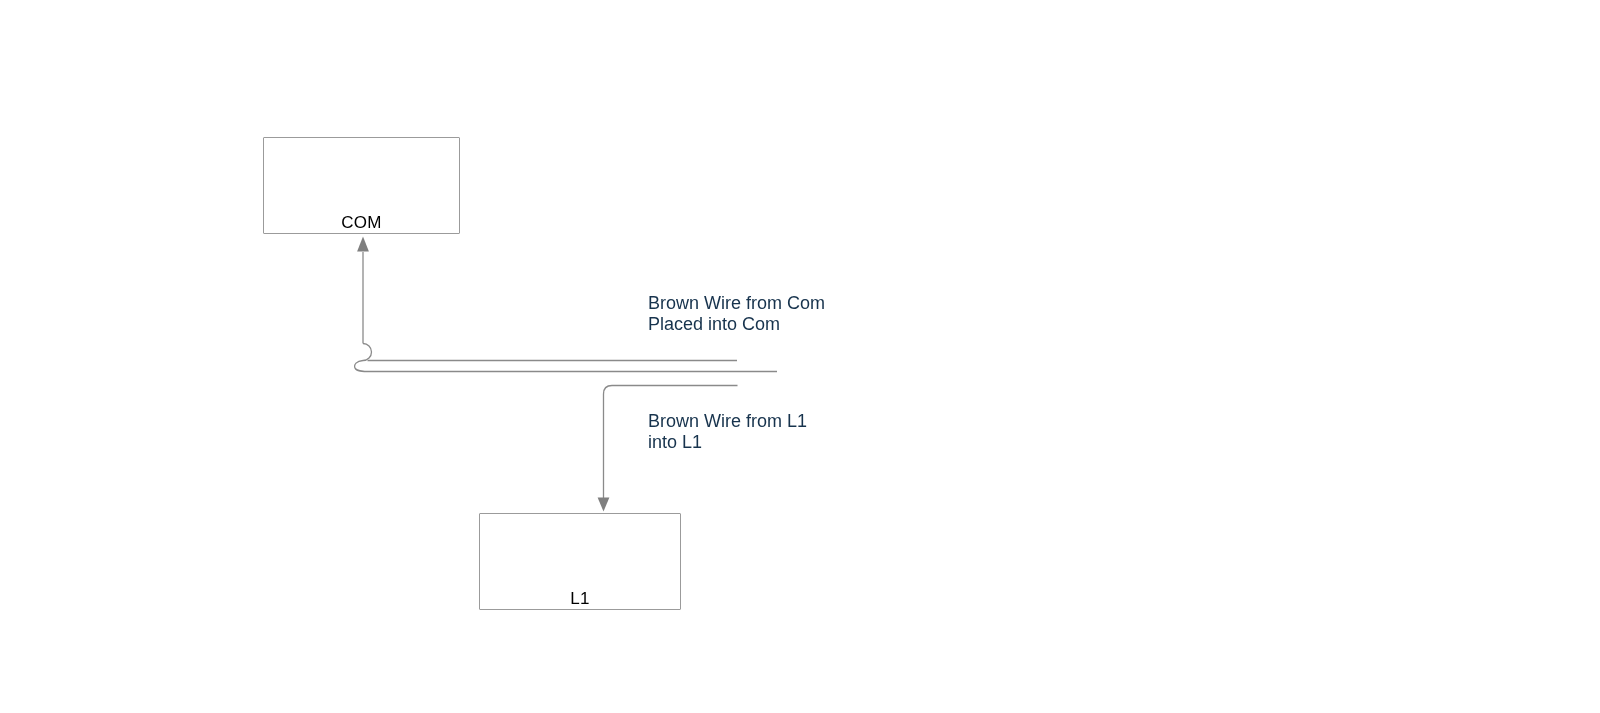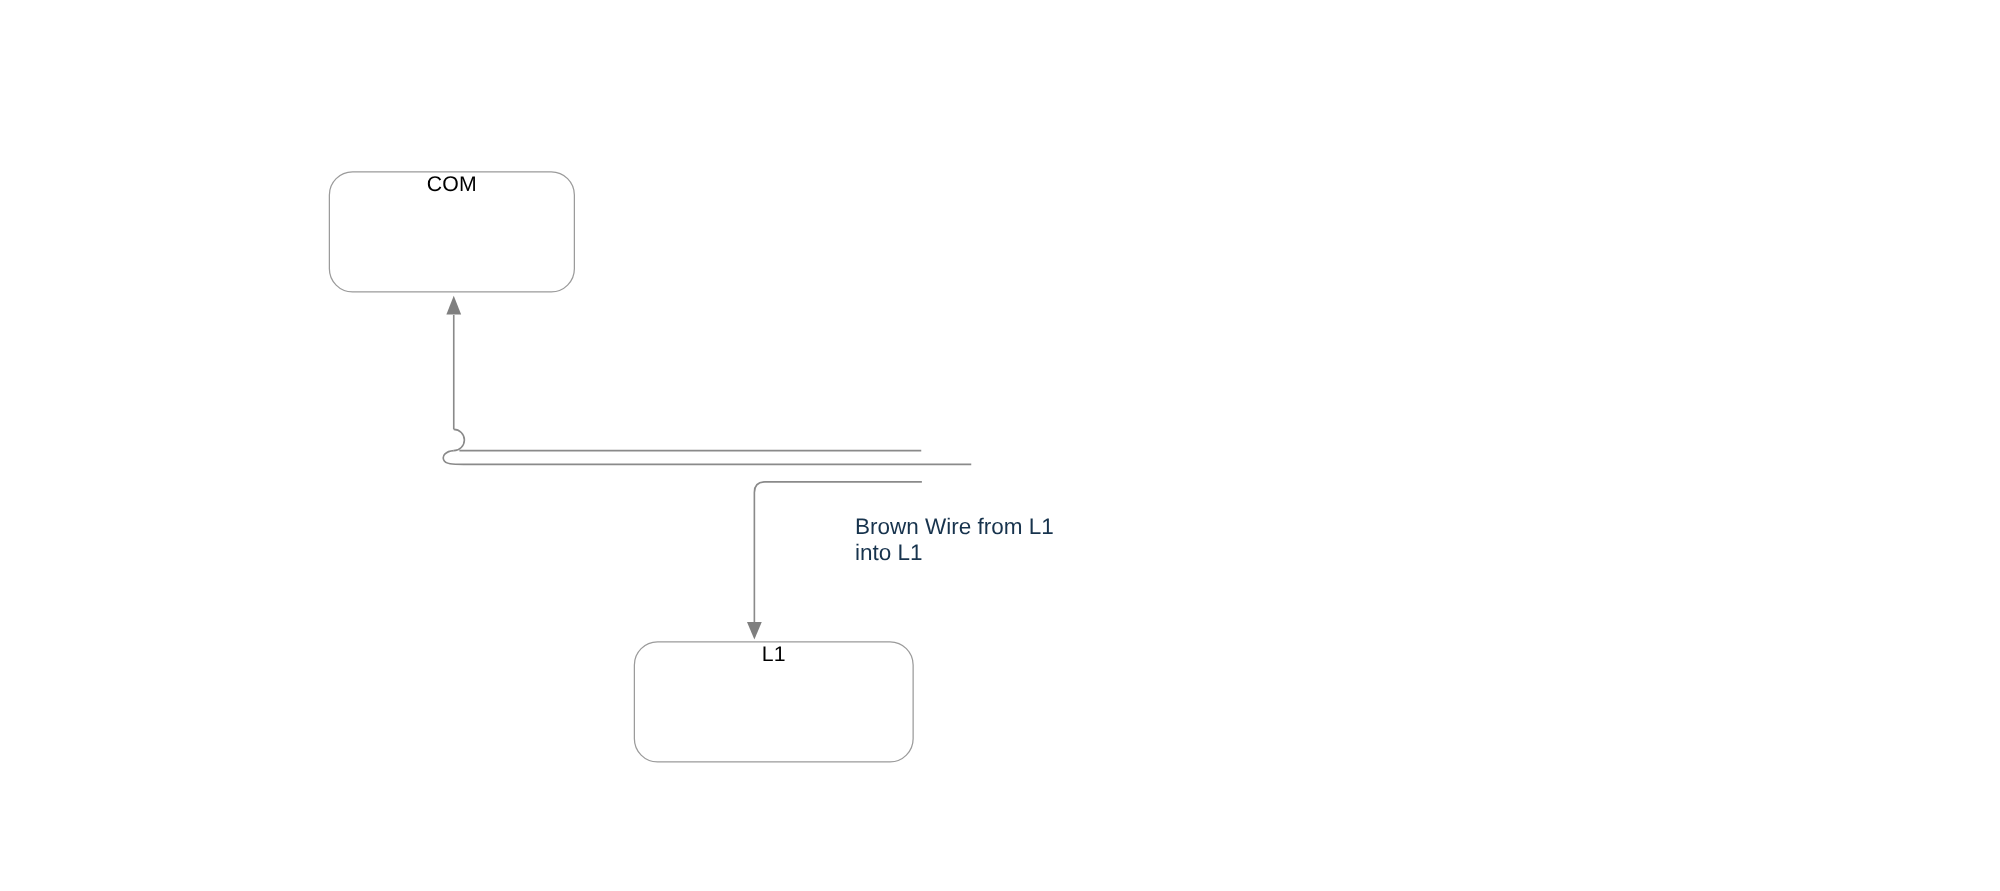--- a/index.html
+++ b/index.html
@@ -20,41 +20,41 @@
     left: 0;
     top: 0;
     width: 1600px;
     height: 713px;
   }
   .node {
     position: absolute;
     box-sizing: border-box;
     background: #ffffff;
     border: 1.3px solid #9b9b9b;
-    border-radius: 19px;
+    border-radius: 1px;
     display: flex;
-    align-items: flex-start;
+    align-items: flex-end;
     justify-content: center;
     font-size: 17px;
     color: #000000;
     letter-spacing: 0.2px;
   }
   .node-com { left: 263px; top: 137px; width: 197px; height: 97px; }
   .node-l2  { left: 74px;  top: 513px; width: 200px; height: 98px; }
-  .node-l1  { left: 507px; top: 513px; width: 224px; height: 97px; }
+  .node-l1  { left: 479px; top: 513px; width: 202px; height: 97px; }
   .edge-label {
     position: absolute;
     font-size: 18px;
     line-height: 21px;
     color: #17334d;
     white-space: pre-line;
   }
   .label-from-com { left: 648px; top: 293px; }
   .label-third    { left: 797px; top: 351px; white-space: nowrap; }
-  .label-from-l1  { left: 648px; top: 411px; margin-left: 36px; }
+  .label-from-l1  { left: 648px; top: 411px; }
 </style>
 </head>
 <body>
 
 <div id="canvas">
 
   <svg id="wires" viewBox="0 0 1600 713" xmlns="http://www.w3.org/2000/svg">
     <g fill="none" stroke="#8a8a8a" stroke-width="1.3">
 
       <path d="M 363 252 L 363 343.5"></path>
@@ -77,18 +77,20 @@
 
   <div class="node node-com">
     <span>COM</span>
   </div>
 
 
   <div class="node node-l1">
     <span>L1</span>
   </div>
 
+  <div class="edge-label label-from-com">Brown Wire from Com
+Placed into Com</div>
 
 
   <div class="edge-label label-from-l1">Brown Wire from L1
 into L1</div>
 
 </div>
 
 </body></html>

